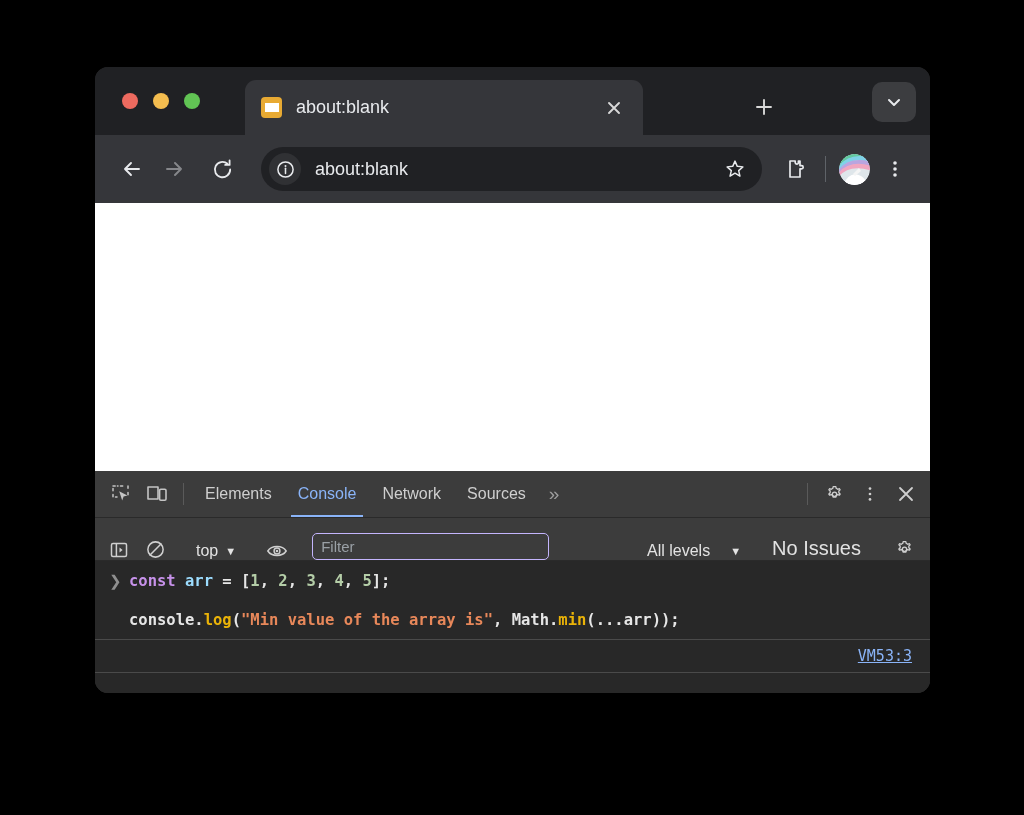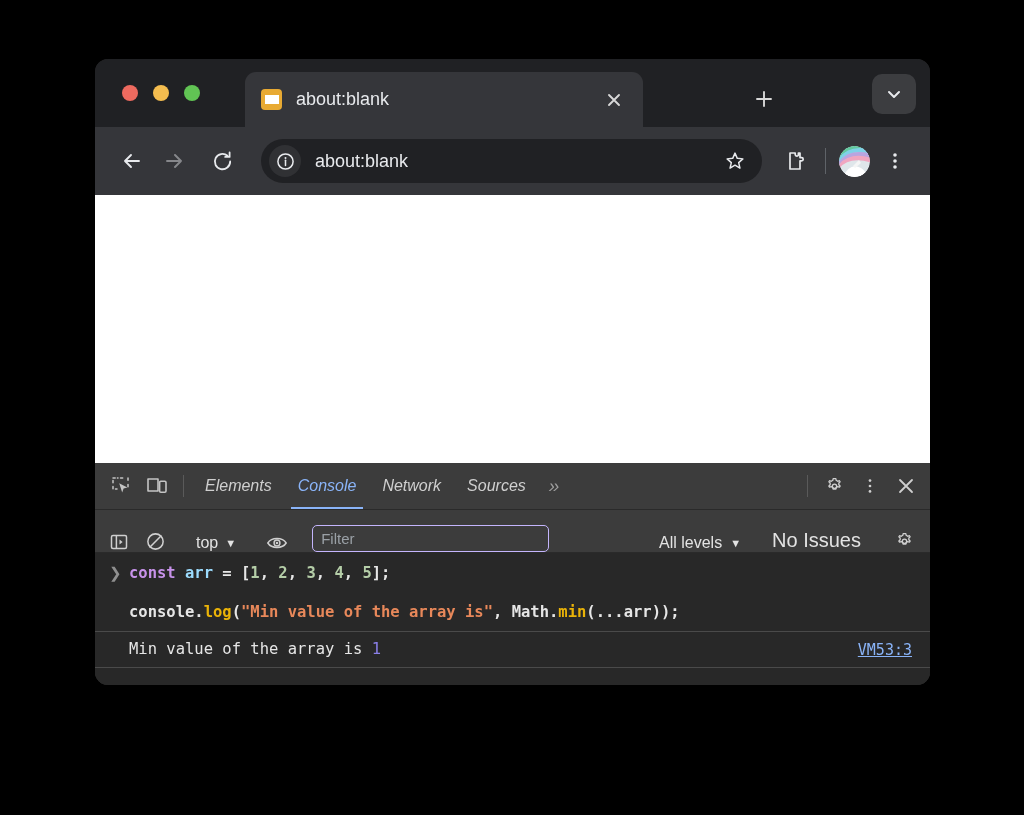--- a/index.html
+++ b/index.html
@@ -16,21 +16,21 @@
     position: relative;
     width: 1024px;
     height: 815px;
     background: #000000;
   }
 
   
   #browser-window {
     position: absolute;
     left: 95px;
-    top: 59px;
+    top: 67px;
     width: 835px;
     height: 626px;
     border-radius: 13px;
     overflow: hidden;
     background: #282828;
     box-shadow: 0 6px 28px rgba(0,0,0,0.7);
   }
 
   
   .tabstrip {
@@ -214,21 +214,20 @@
     flex: 0 0 auto;
   }
   .dt-tab {
     display: flex; align-items: center;
     padding: 0 13px;
     color: #cfcfcf;
     font-size: 16px;
     position: relative;
     flex: 0 0 auto;
     white-space: nowrap;
-    font-style: italic;
   }
   .dt-tab.active {
     color: #8ab4f8;
   }
   .dt-tab.active::after {
     content: "";
     position: absolute;
     left: 6px; right: 6px; bottom: 0;
     height: 2px;
     background: #8ab4f8;
@@ -260,21 +259,21 @@
     color: #9aa0a6;
     font-size: 15px;
     padding: 0 8px;
     box-sizing: border-box;
     font-family: "Liberation Sans", sans-serif;
     outline: none;
     flex: 0 0 auto;
   }
   .filter-input::placeholder { color: #9aa0a6; opacity: 1; }
   .levels-select {
-    display: flex; align-items: center; gap: 8px;
+    display: flex; align-items: center; gap: 20px;
     color: #e3e3e3; font-size: 16px;
     padding: 0 6px;
     flex: 0 0 auto;
     white-space: nowrap;
   }
   .issues-btn {
     color: #e3e3e3; font-size: 20px;
     padding: 0 8px;
     flex: 0 0 auto;
     white-space: nowrap;
@@ -581,19 +580,18 @@
           <span class="row-code"><span class="tok-kw">const</span><span class="tok-plain"> </span><span class="tok-var">arr</span><span class="tok-plain"> = [</span><span class="tok-num">1</span><span class="tok-plain">, </span><span class="tok-num">2</span><span class="tok-plain">, </span><span class="tok-num">3</span><span class="tok-plain">, </span><span class="tok-num">4</span><span class="tok-plain">, </span><span class="tok-num">5</span><span class="tok-plain">];</span></span>
         </div>
 
         <div class="console-row input-line2">
           <span class="row-prompt-arrow"></span>
           <span class="row-code"><span class="tok-plain">console</span><span class="tok-plain">.</span><span class="tok-prop">log</span><span class="tok-plain">(</span><span class="tok-str">"Min value of the array is"</span><span class="tok-plain">, </span><span class="tok-plain">Math</span><span class="tok-plain">.</span><span class="tok-prop">min</span><span class="tok-plain">(...arr));</span></span>
         </div>
 
         <div class="console-row output">
           <span class="row-prompt-arrow"></span>
-          <span class="out-text"><span>Min value of the array is </span><span class="tok-purple">1</span></span>
           <a class="out-link" href="#">VM53:3</a>
         </div>
       </div>
     </div>
   </div>
 </div>
 
 </body></html>

